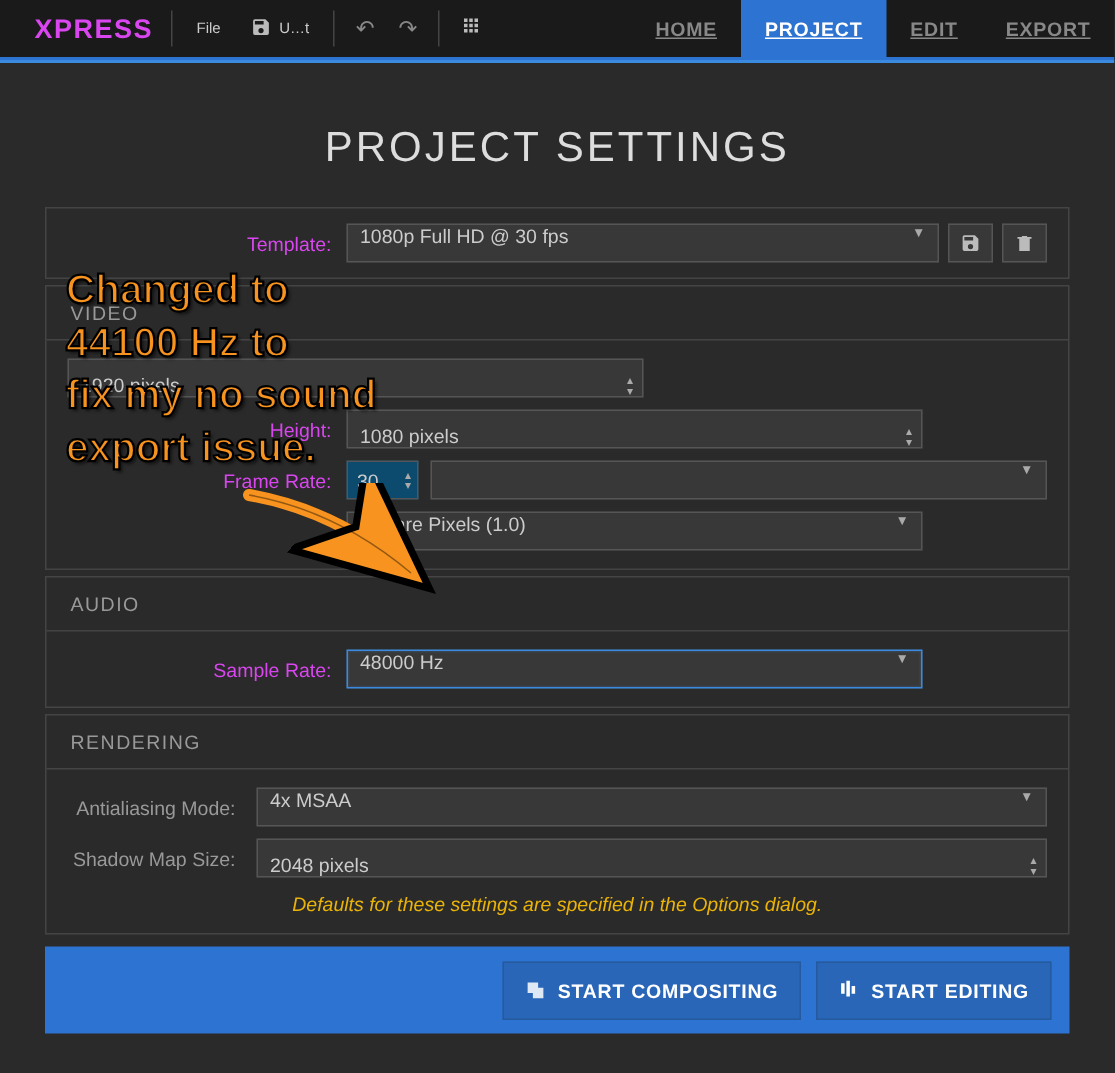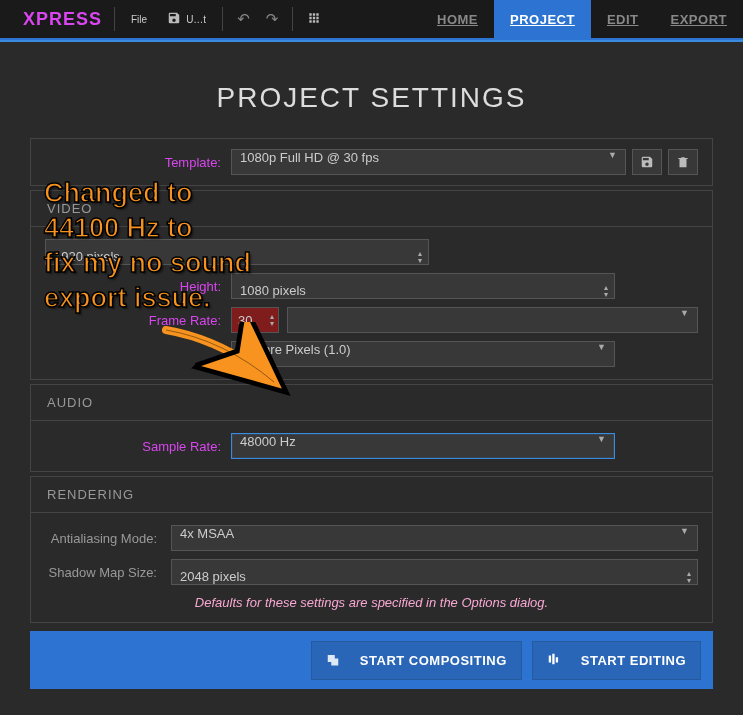--- a/index.html
+++ b/index.html
@@ -29,34 +29,34 @@
   .label { width: 186px; text-align: right; color: #d946ef; font-size: 13px; padding-right: 10px; }
   .label-narrow { width: 126px; text-align: right; color: #999; font-size: 13px; padding-right: 14px; }
 
   .dropdown { flex: 1; background: #383838; border: 1px solid #555; height: 26px; display: flex; padding: 0 8px; color: #ccc; font-size: 13px; position: relative; cursor: pointer; }
   .dropdown .caret { position: absolute; right: 8px; font-size: 9px; color: #aaa; }
   .dropdown.highlight { border: 1px solid #3a8be0; box-shadow: inset 0 0 0 1px rgba(58,139,224,.15); }
   .spinner { flex: 1; background: #383838; border: 1px solid #555; height: 26px; display: flex; align-items: flex-end; padding: 0 8px; color: #ccc; font-size: 13px; position: relative; cursor: pointer; }
   .spinner .spin-arrows { position: absolute; right: 6px; display: flex; flex-direction: column; font-size: 8px; line-height: 7px; color: #aaa; }
   .dropdown.short, .spinner.short { width: 384px; flex: 0 0 384px; }
 
-  .narrow-spinner { width: 48px; flex: 0 0 48px; background: #7f1d1d; border: 1px solid #555; height: 26px; display: flex; align-items: center; padding: 0 6px; color: #ccc; font-size: 13px; position: relative; cursor: pointer; }
+  .narrow-spinner { width: 48px; flex: 0 0 48px; background: #0c4a6e; border: 1px solid #555; height: 26px; display: flex; align-items: center; padding: 0 6px; color: #ccc; font-size: 13px; position: relative; cursor: pointer; }
   .narrow-spinner .spin-arrows { position: absolute; right: 4px; display: flex; flex-direction: column; font-size: 8px; line-height: 7px; color: #aaa; }
 
   .icon-btn { width: 30px; height: 26px; background: #383838; border: 1px solid #555; display: flex; align-items: center; justify-content: center; color: #bbb; margin-left: 6px; cursor: pointer; font-size: 13px; }
 
   .section-header { padding: 10px 16px 10px 16px; color: #999; font-size: 13px; letter-spacing: 1px; border-bottom: 1px solid #444; }
   .panel.section { border: 1px solid #444; }
   .panel.section .panel-body { padding: 12px 14px; }
 
-  .defaults-note { text-align: center; font-style: italic; color: #f9a8d4; font-size: 13px; margin-top: 10px; }
+  .defaults-note { text-align: center; font-style: italic; color: #eab308; font-size: 13px; margin-top: 10px; }
 
   
   .action-bar { position: absolute; left: 30px; right: 30px; background: #2C73D2; height: 58px; display: flex; align-items: center; justify-content: flex-end; padding: 0 12px; gap: 10px; bottom: 26px; }
-  .action-btn { background: #2966B8; border: 1px solid #255a9f; color: #fff; font-size: 13px; font-weight: 600; letter-spacing: 0.5px; padding: 10px 14px; display: flex; align-items: center; gap: 20px; cursor: pointer; }
+  .action-btn { background: #2966B8; border: 1px solid #255a9f; color: #fff; font-size: 13px; font-weight: 600; letter-spacing: 0.5px; padding: 10px 14px; display: flex; align-items: center; gap: 8px; cursor: pointer; }
   .action-icon { font-size: 14px; }
 
   
   .annotation { position: absolute; left: 44px; top: 176px; pointer-events: none; }
   .annotation-text { color: #F7931E; font-size: 27px; font-weight: 800; line-height: 1.3; -webkit-text-stroke: 1.5px #000; text-shadow: 2px 2px 2px rgba(0,0,0,.5); }
   .arrow-svg { position: absolute; left: 110px; top: 146px; }
 
   svg.icon { width: 14px; height: 14px; fill: #bbb; }
 </style>
 </head>

